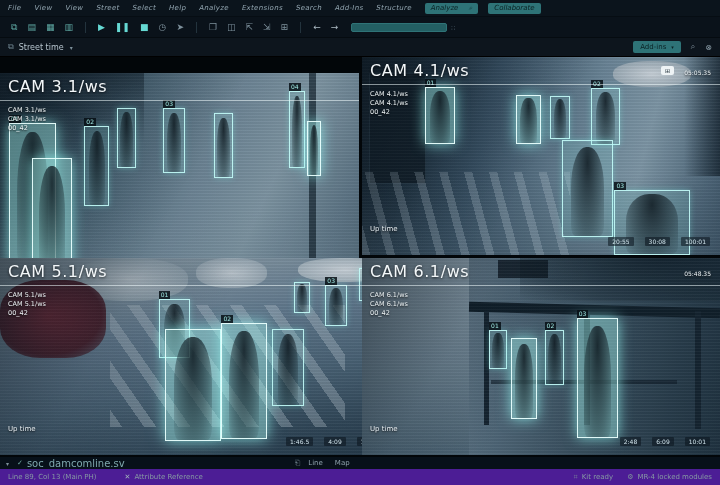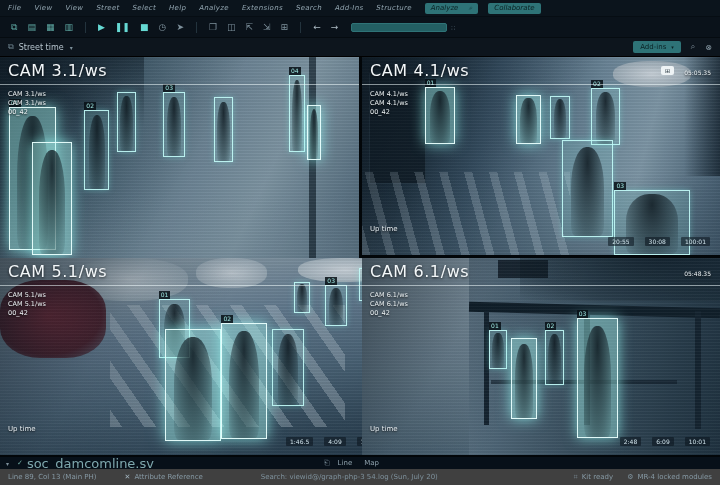--- a/index.html
+++ b/index.html
@@ -34,21 +34,21 @@
   .view-caret { color:#7d909b; font-size:6px; margin-left:6px; }
   .vb-right { margin-left:auto; display:flex; align-items:center; }
   .addins-pill { background:#2e7377; color:#0a2224; font-size:7px; border-radius:2px;
     height:12px; display:flex; align-items:center; padding:0 7px; }
   .addins-pill .caret { font-size:5px; margin-left:5px; }
   .vb-ico { color:#8fa2ad; font-size:8px; margin-left:10px; }
 
   
   .grid { position:absolute; top:57px; left:0; width:720px; height:398px; }
   .feed { position:absolute; overflow:hidden; background:#31444f; }
-  .feed0 { left:0;   top:0;   width:359px; height:250px; }
+  .feed0 { left:0;   top:16px;   width:359px; height:250px; }
   .feed1 { left:362px; top:0; width:358px; height:198px; }
   .feed2 { left:0;   top:201px; width:392px; height:197px;text-decoration:underline; }
   .feed3 { left:362px; top:201px; width:358px; height:197px; }
 
   .scene, .scan, .shade, .boxes-layer { position:absolute; inset:0; }
   .deco { position:absolute; }
   .scan { background:repeating-linear-gradient(180deg, rgba(255,255,255,0.045) 0 1px, rgba(0,0,0,0.05) 1px 3px); }
   .shade { background:linear-gradient(120deg, rgba(8,18,26,0.55), rgba(8,18,26,0.12) 30%, transparent 50%),
            linear-gradient(180deg, rgba(20,45,70,0.18), rgba(20,45,70,0.18)); }
 
@@ -85,26 +85,26 @@
     background:radial-gradient(ellipse at 50% 18%, rgba(14,24,31,0.85), rgba(14,24,31,0.4) 60%, rgba(14,24,31,0.05));
     border-radius:45% 45% 12% 12%; }
   .btag { position:absolute; top:-9px; left:-1px; background:rgba(7,15,21,0.85); color:#9fe8e2;
     font-size:6px; line-height:8px; padding:0 2px; }
 
   
   .footer1 { position:absolute; top:455px; left:0; right:0; height:14px; background:#071019;
     display:flex; align-items:center; border-top:2px solid #020609; }
   .f1-caret { color:#7d909b; font-size:6px; margin:0 8px 0 6px; }
   .f1-check { color:#6fa7a0; font-size:7px; margin-right:4px; }
-  .f1-file { color:#7fa8ae; font-size:13px; }
+  .f1-file { color:#7fa8ae; font-size:10px; }
   .f1-mid { display:flex; align-items:center; margin-left:170px; }
   .f1-clip { color:#7d909b; font-size:7px; margin-right:8px; }
   .f1-item { color:#8ea1ac; font-size:7px; margin-right:12px; }
 
-  .footer2 { position:absolute; top:469px; left:0; right:0; height:16px; background:#404040;
+  .footer2 { position:absolute; top:469px; left:0; right:0; height:16px; background:#4c1d95;
     display:flex; align-items:center; font-size:7px; color:#8699a4; }
   .f2-left { margin-left:8px; }
   .f2-err { margin-left:28px; display:flex; align-items:center; }
   .f2-err .x { color:#9fb1bb; margin-right:4px; }
   .f2-search { margin-left:58px; color:#7e919c; }
   .f2-right { margin-left:auto; display:flex; align-items:center; margin-right:8px; }
   .f2-right .ico { font-size:7px; color:#7d909b; margin:0 4px 0 14px; }
 </style>
 </head>
 <body>
@@ -385,21 +385,20 @@
       <span class="f1-item">Map</span>
     </div>
   </div>
 
   <div class="footer2">
     <span class="f2-left">Line 89, Col 13 (Main PH)</span>
     <span class="f2-err">
       <span class="x">✕</span>
       <span>Attribute Reference</span>
     </span>
-    <span class="f2-search">Search: viewid@/graph-php-3 54.log (Sun, July 20)</span>
     <div class="f2-right">
       <span class="ico">⌗</span>
       <span>Kit ready</span>
       <span class="ico">⚙</span>
       <span>MR-4 locked modules</span>
     </div>
   </div>
 
 </div>
 

